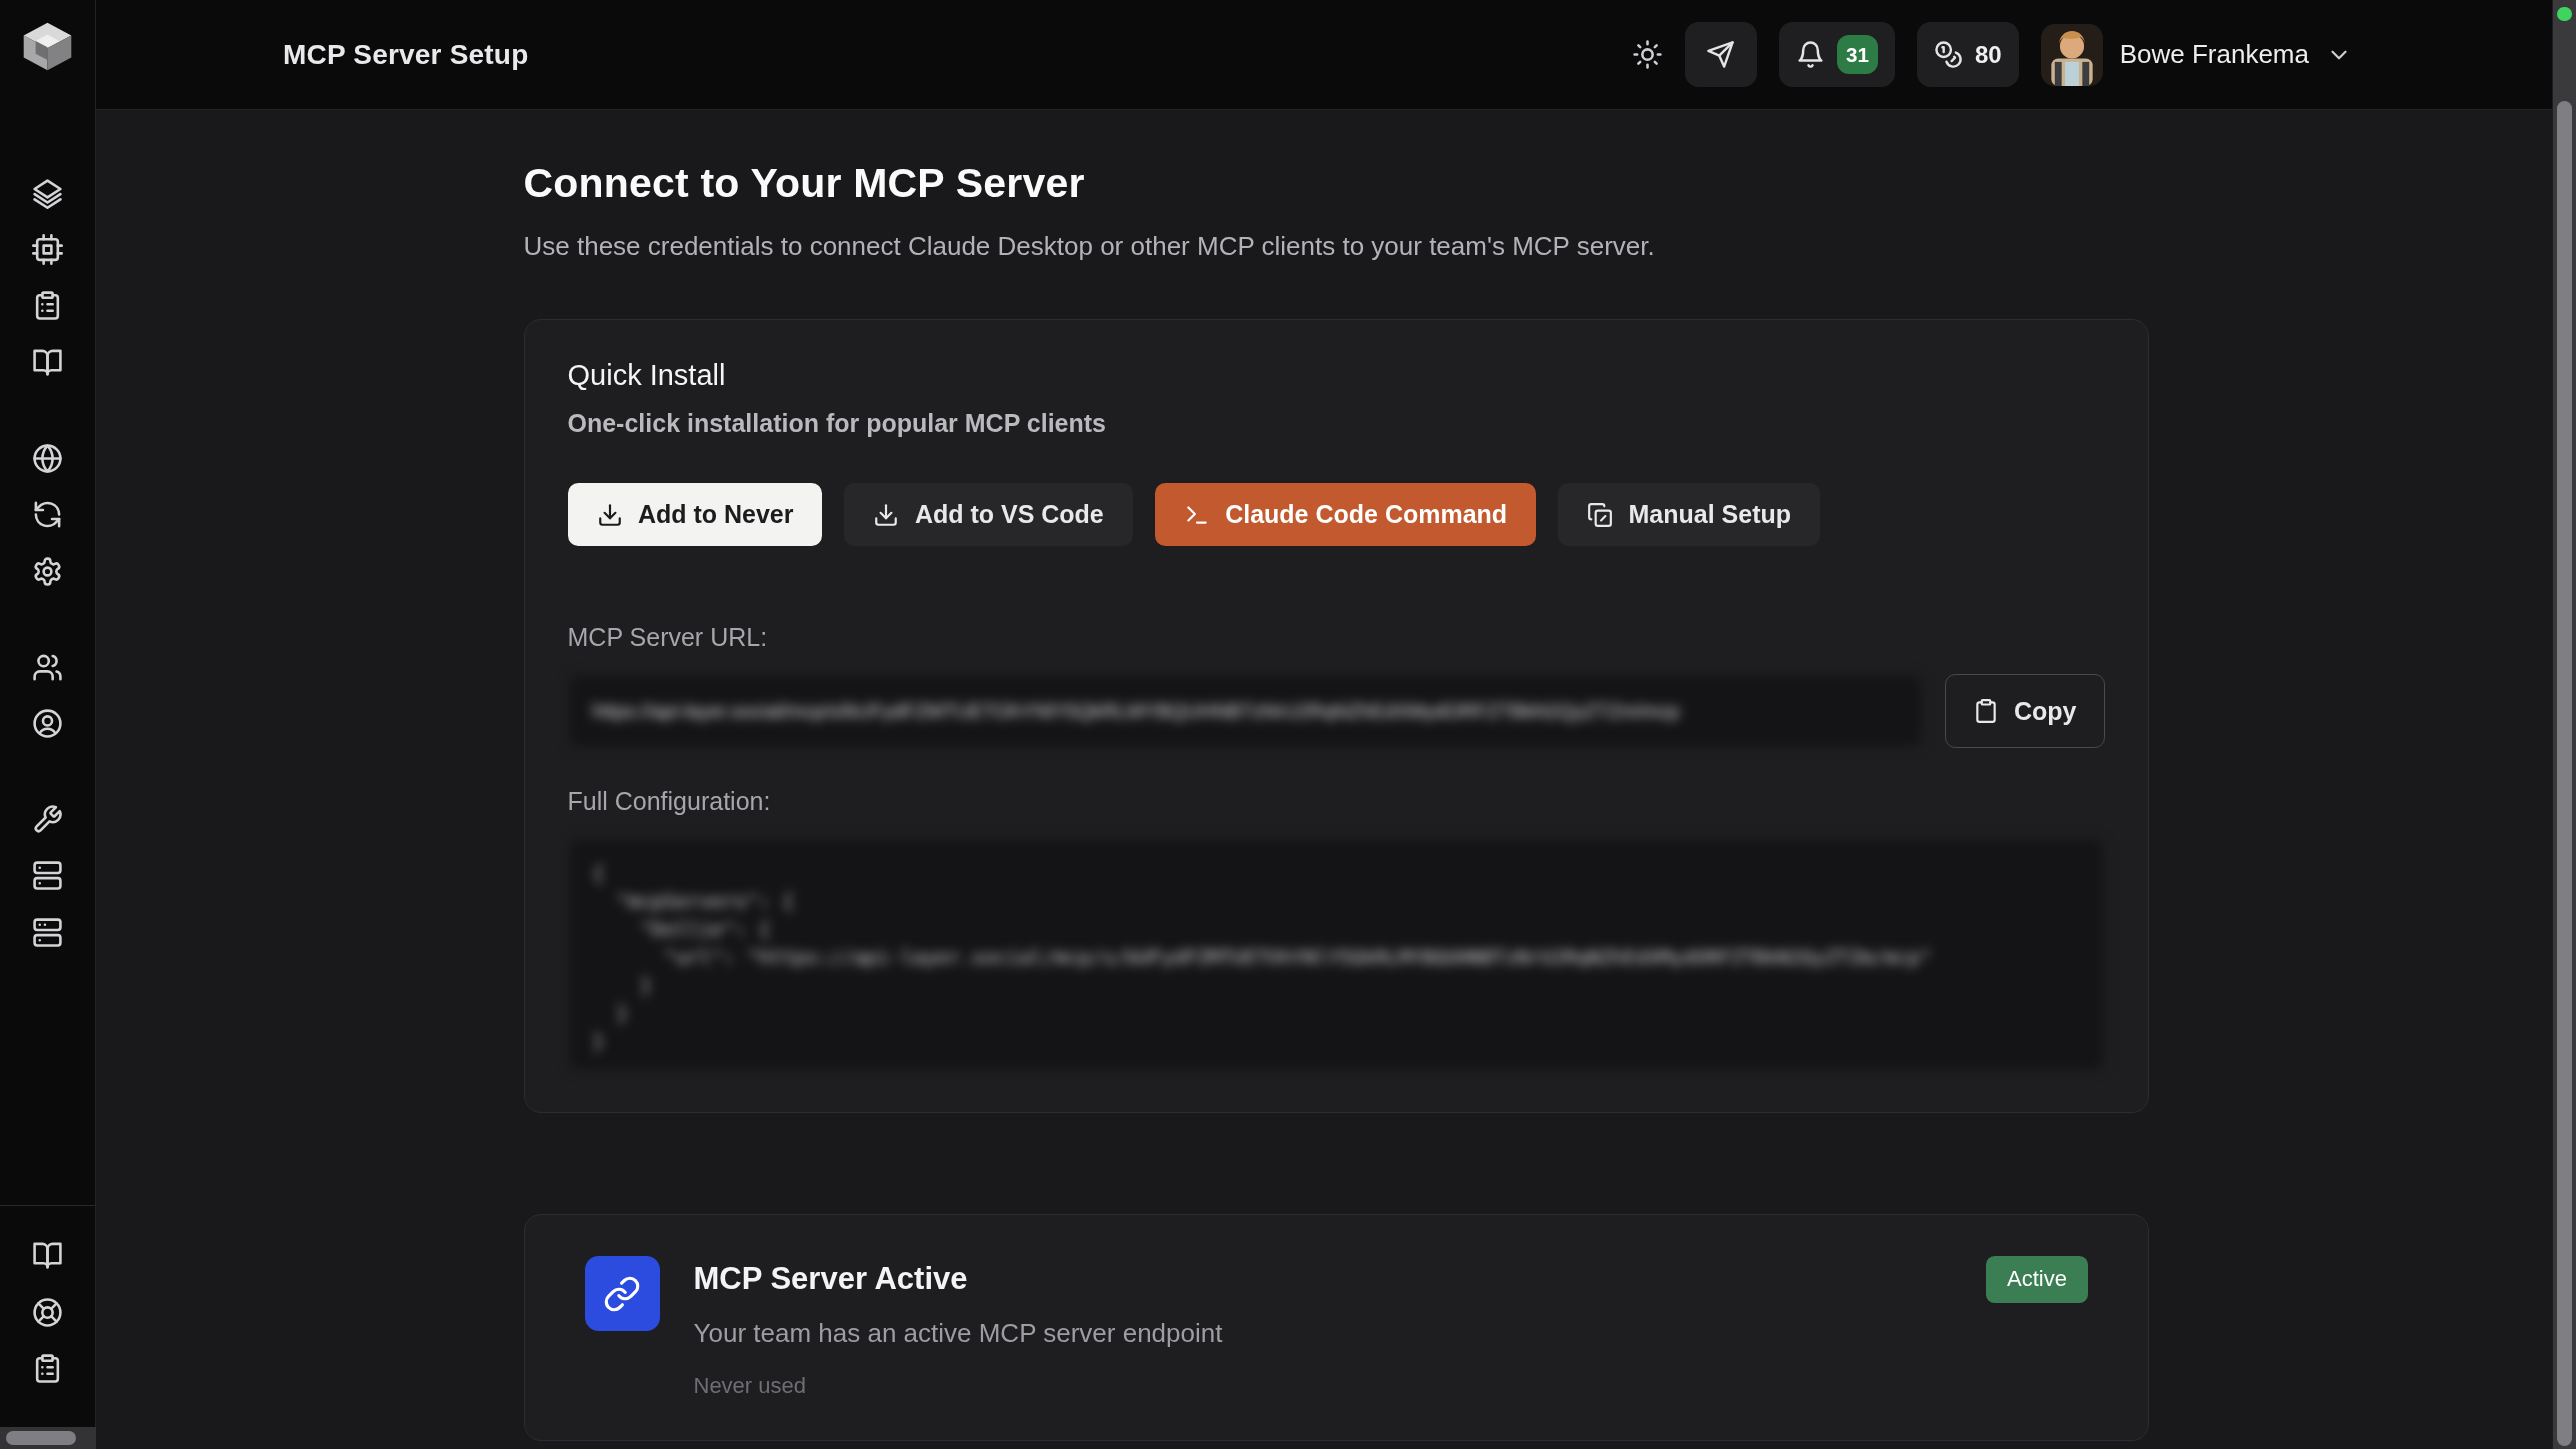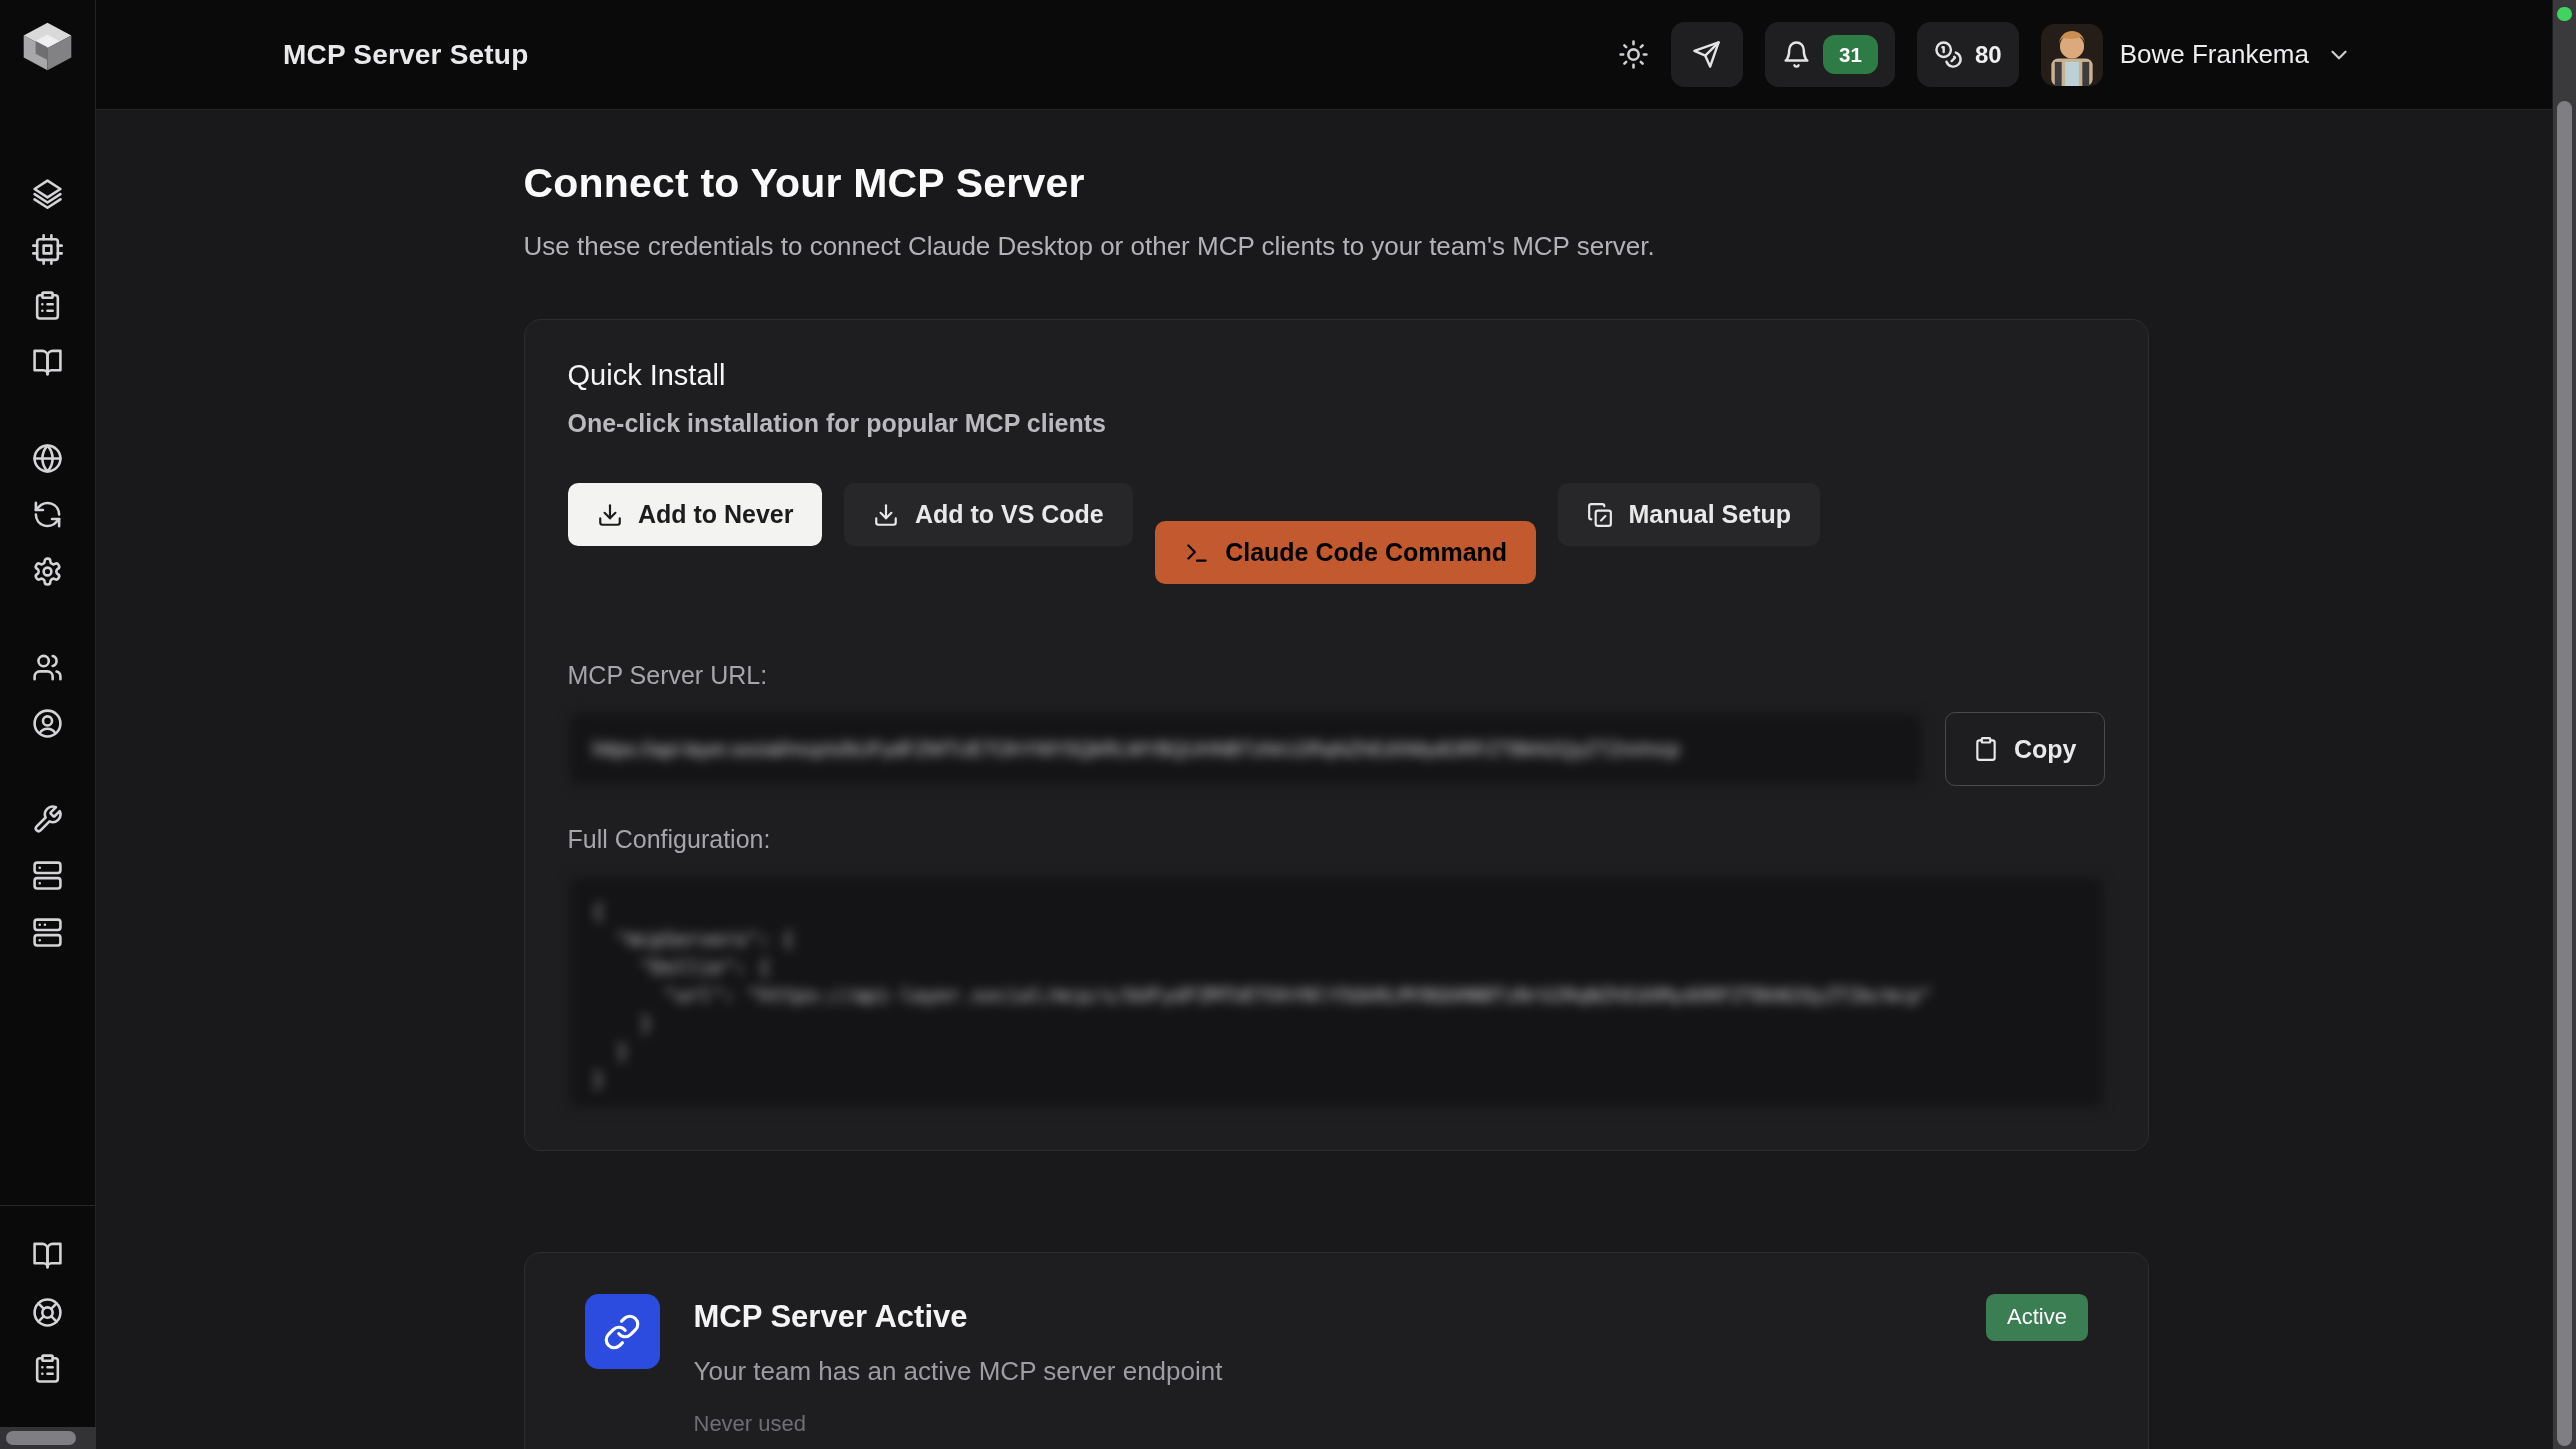--- a/index.html
+++ b/index.html
@@ -28,21 +28,21 @@
     display:flex; align-items:center; padding-left:187px; padding-right:224px; }
   .header-title { font-size:28px; font-weight:700; color:#e9e9eb; letter-spacing:0.2px; }
   .header-actions { margin-left:auto; display:flex; align-items:center; gap:22px; }
   .icon-plain { background:none; border:none; color:#cfcfd3; display:flex; align-items:center; cursor:pointer; }
   .icon-plain svg { width:31px; height:31px; }
   .icon-btn { background:#1f1f22; border:none; border-radius:13.7px; height:65px; min-width:72px;
     display:flex; align-items:center; justify-content:center; gap:12px; padding:0 17px;
     color:#e4e4e7; cursor:pointer; }
   .icon-btn svg { width:29px; height:29px; }
   .count-badge { background:#2e7c45; color:#fff; font-size:20.6px; font-weight:600;
-    border-radius:12px; width:55px; height:39px; display:flex; align-items:center; justify-content:center; }
+    border-radius:12px; width:41px; height:39px; display:flex; align-items:center; justify-content:center; }
   .credits-num { font-size:24px; font-weight:600; color:#f0f0f2; }
   .user-menu { display:flex; align-items:center; gap:17px; background:none; border:none; cursor:pointer; }
   .avatar { width:62px; height:62px; border-radius:13.7px; overflow:hidden; display:block; }
   .user-name { font-size:26px; color:#ededef; font-weight:500; }
   .user-menu svg.chev { width:26px; height:26px; color:#cfcfd3; }
 
   
   .content { flex:1; overflow:hidden; padding-top:50px; }
   .col { width:1625px; margin:0 auto; }
   h1 { font-size:41px; font-weight:700; color:#fafafa; margin-bottom:24px; letter-spacing:0.2px; }
@@ -52,21 +52,21 @@
   .quick-install { padding:39px 43px 41px; }
   .quick-install h2 { font-size:29px; font-weight:400; color:#f5f5f6; margin-bottom:17px; }
   .card-sub { font-size:25px; font-weight:700; color:#b9b9be; margin-bottom:45px; }
   .btn-row { display:flex; gap:22px; margin-bottom:77px; }
   .btn { display:flex; align-items:center; gap:15.4px; height:63px; padding:0 29px;
     border-radius:10.3px; border:none; font-size:25px; font-weight:600; cursor:pointer;
     font-family:"Liberation Sans","DejaVu Sans",sans-serif; }
   .btn svg { width:26px; height:26px; }
   .btn-light { background:#f3f3f2; color:#1c1c1e; }
   .btn-dark { background:#27272a; color:#e9e9ea; }
-  .btn-orange { background:#c2592f; color:#000000;margin-top:38px; }
+  .btn-orange { background:#c2592f; color:#ffffff; }
   .field-label { display:block; font-size:25px; color:#a6a6ac; margin-bottom:22px; }
   .url-row { display:flex; gap:22px; margin-bottom:39px; }
   .url-input { flex:1; height:74px; background:#141416; border:0.9px solid #2a2a2e; border-radius:10.3px;
     color:#d8d8da; font-size:19.7px; padding:0 24px; filter:blur(5.1px); outline:none;
     font-family:"Liberation Sans","DejaVu Sans",sans-serif; }
   .copy-btn { background:#1e1e20; border:0.9px solid #4a4a4f; color:#e9e9ea; height:74px; padding:0 27px; }
   .config-box { height:233px; background:#141416; border:0.9px solid #2a2a2e; border-radius:10.3px;
     color:#cdcdd1; font-size:19.7px; line-height:28px; padding:20.6px 24px; filter:blur(5.1px);
     font-family:"DejaVu Sans Mono",monospace; overflow:hidden; white-space:pre; }
 

